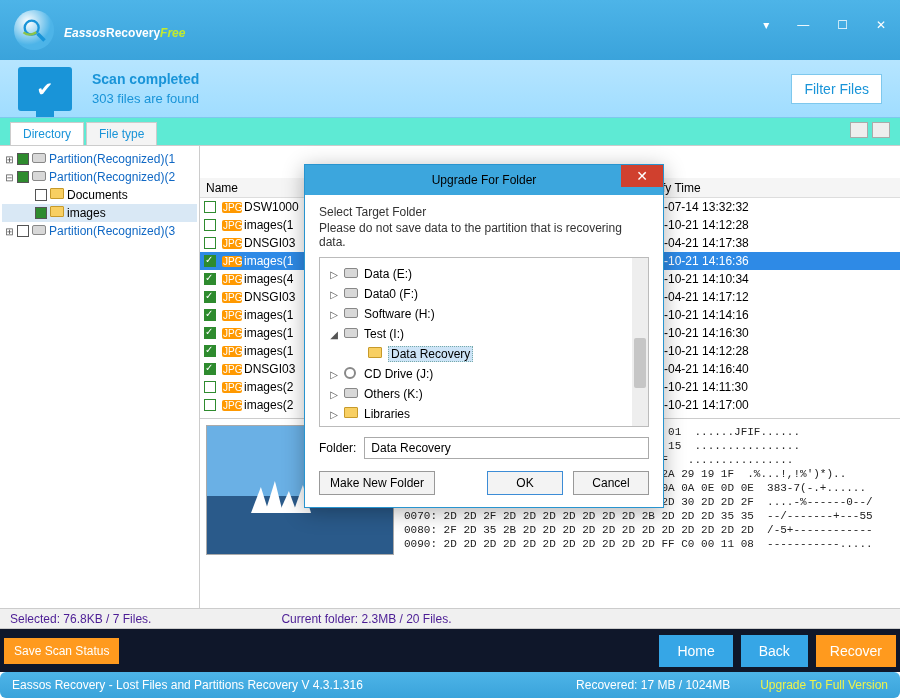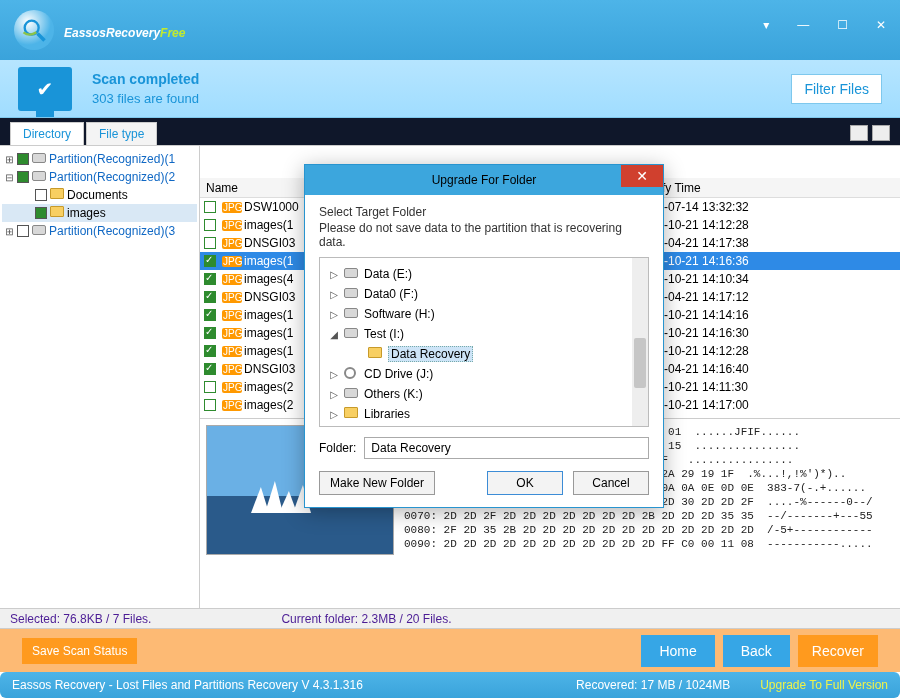--- a/index.html
+++ b/index.html
@@ -4,37 +4,37 @@
 <style>
 * { box-sizing: border-box; margin: 0; padding: 0; font-family: Tahoma, Verdana, sans-serif; font-size: 12px; }
 body { background: #fff; width: 900px; height: 700px; overflow: hidden; position: relative; }
 
 
 .titlebar { height: 60px; background: linear-gradient(to bottom, #4DB4E8, #3AA3DB); display: flex; align-items: center; padding: 0 14px; position: relative; }
 .logo-circle { width: 40px; height: 40px; border-radius: 50%; background: radial-gradient(circle at 35% 30%, #fff 0%, #4DB4E8 60%); display: flex; align-items: center; justify-content: center; margin-right: 10px; }
 .logo-circle svg { width: 28px; height: 28px; }
 .brand { font-size: 22px; font-weight: bold; }
 .brand .e { color: #fff; font-style: italic; }
-.brand .r { color: #fff; font-style: italic; }
+.brand .r { color: #fff; }
 .brand .f { color: #C2EA2E; font-style: italic; }
 .win-controls { position: absolute; right: 14px; top: 18px; display: flex; gap: 28px; color: #fff; font-size: 16px; }
 .win-controls span { cursor: pointer; }
 
 
 .banner { height: 58px; background: linear-gradient(to bottom, #B6E5FF, #A0DDFF); display: flex; align-items: center; padding: 8px 18px; border-bottom: 1px solid #7EC8ED; }
 .monitor { width: 54px; height: 44px; background: #1994D8; border-radius: 3px; position: relative; display: flex; align-items: center; justify-content: center; }
 .monitor::after { content:""; position:absolute; bottom:-6px; left:18px; width:18px; height:6px; background:#1994D8; }
 .monitor .check { color:#fff; font-size:20px; }
 .banner-text { margin-left: 20px; }
 .banner-text .line1 { color:#1994D8; font-weight:bold; font-size:14px; }
 .banner-text .line2 { color:#1994D8; font-size:13px; margin-top:4px; }
 .filter-btn { margin-left:auto; background:#fff; border:1px solid #7EC8ED; color:#1994D8; padding:6px 12px; font-size:14px; cursor:pointer; }
 
 
-.tabs { display:flex; padding: 4px 10px 0 10px; background:#0f172a; border-bottom:1px solid #ccc; align-items:center; }
+.tabs { display:flex; padding: 4px 10px 0 10px; background:#5eead4; border-bottom:1px solid #ccc; align-items:flex-start; }
 .tab { padding:4px 12px; border:1px solid #ccc; border-bottom:none; background:#f4f4f4; color:#1994D8; cursor:pointer; margin-right:2px; }
 .tab.active { background:#fff; }
 .view-toggle { margin-left:auto; display:flex; gap:4px; padding-bottom:2px; }
 .view-toggle span { width:18px; height:16px; border:1px solid #aaa; background:#eee; }
 
 
 .main { display:flex; height: 462px; }
 .sidebar { width: 200px; border-right:1px solid #ccc; padding:4px 2px; overflow:hidden; }
 .tree-row { display:flex; align-items:center; height:18px; gap:2px; cursor:pointer; white-space:nowrap; }
 .tree-row .exp { width:11px; text-align:center; color:#555; font-size:10px; }
@@ -63,21 +63,21 @@
 
 .lower { display:flex; border-top:1px solid #ccc; margin-top:4px; flex:1; }
 .preview { width:188px; height:130px; border:1px solid #aaa; margin:6px; background:linear-gradient(to bottom,#6AB0E5 0%,#6AB0E5 55%,#2A5A8A 55%,#2A5A8A 100%); position:relative; }
 .preview .sails { position:absolute; bottom:38px; left:44px; }
 .preview .sail { display:inline-block; width:18px; height:26px; background:#fff; clip-path: polygon(0 100%, 100% 100%, 55% 0); margin-right:-4px;}
 .hex { flex:1; font-family: "Courier New", monospace; font-size:11px; line-height:14px; padding:6px 4px; white-space:pre; overflow:hidden; color:#222; }
 
 
 .status1 { height:20px; background:#F0F0F0; border-top:1px solid #ccc; display:flex; align-items:center; padding:0 10px; color:#4c1d95; }
 .status1 .s2 { margin-left: 130px; }
-.actionbar { height:44px; background:#fdba74; border-top:1px solid #ccc; display:flex; align-items:center; padding:0 22px; gap:8px; }
+.actionbar { height:44px; background:#0f172a; border-top:1px solid #ccc; display:flex; align-items:center; padding:0 4px; gap:8px; }
 .btn-orange { background:#FF9A1E; color:#fff; border:none; padding:6px 10px; cursor:pointer; }
 .btn-blue { background:#36A6E6; color:#fff; border:none; padding:8px 18px; font-size:14px; cursor:pointer; }
 .btn-orange2 { background:#FF9A1E; color:#fff; border:none; padding:8px 14px; font-size:14px; cursor:pointer; }
 .footer { height:26px; background:linear-gradient(to bottom,#4DB4E8,#3AA3DB); color:#fff; display:flex; align-items:center; padding:0 12px; font-size:12px;border-radius:6px; }
 .footer .right { margin-left:auto; display:flex; gap:30px; }
 .footer .upgrade { color:#EEF34A; }
 
 
 .dialog { position:absolute; left:304px; top:164px; width:360px; background:#fff; border:1px solid #2894CF; box-shadow:0 4px 20px rgba(0,0,0,0.3); }
 .dlg-title { height:30px; background:#3CA6DD; display:flex; align-items:center; justify-content:center; color:#000; font-size:13px; position:relative; }

